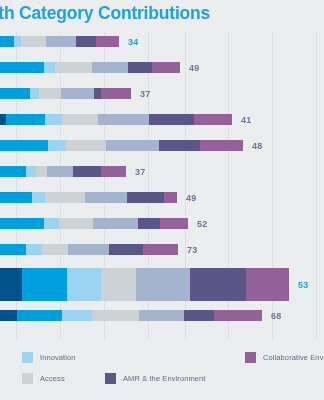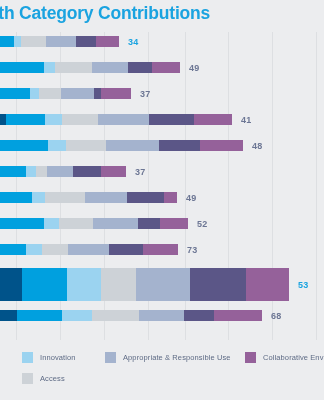--- a/index.html
+++ b/index.html
@@ -256,21 +256,21 @@
 
 <div id="legend">
     <div class="legend-item lg-c0">
       <div class="legend-swatch" style="background: rgb(155, 211, 240);"></div>
       <div class="legend-label">Innovation</div>
     </div>
     <div class="legend-item lg-c1">
       <div class="legend-swatch" style="background: rgb(205, 210, 215);"></div>
       <div class="legend-label">Access</div>
     </div>
-    <div class="legend-item lg-c2">
-      <div class="legend-swatch" style="background: rgb(164, 179, 206);"></div>
-      <div class="legend-label">Appropriate &amp; Responsible Use</div>
+    <div class="legend-item lg-c3">
+      <div class="legend-swatch" style="background: rgb(91, 86, 135);"></div>
+      <div class="legend-label">AMR &amp; the Environment</div>
     </div>
     <div class="legend-item lg-c4">
       <div class="legend-swatch" style="background: rgb(149, 97, 154);"></div>
       <div class="legend-label">Collaborative Environ</div>
     </div>
   </div>
 
 </body></html>

